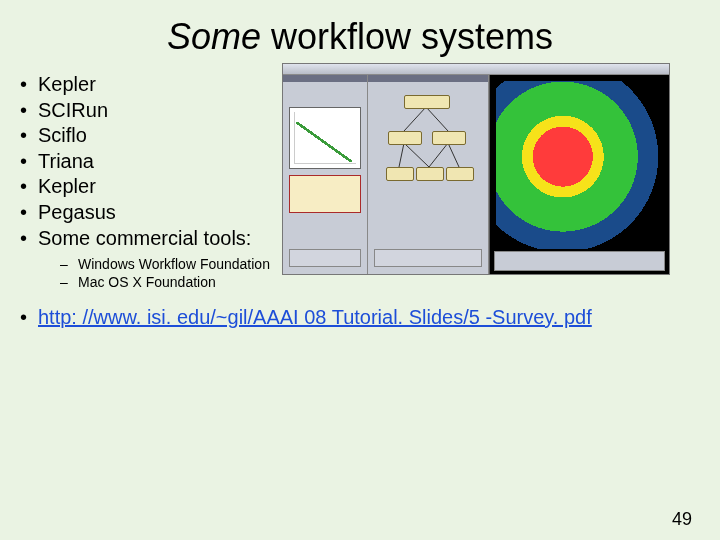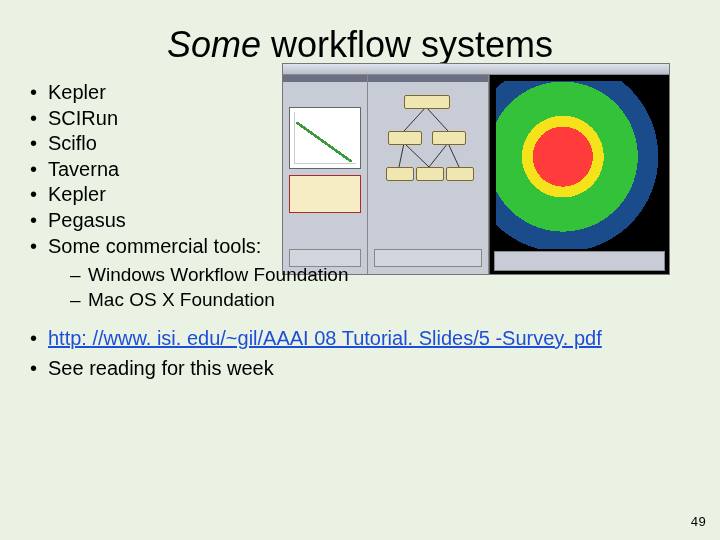--- a/index.html
+++ b/index.html
@@ -18,27 +18,27 @@
     height: 540px;
     position: relative;
     box-sizing: border-box;
   }
   .title {
     text-align: center;
     font-size: 36px;
     font-style: italic;
     font-weight: normal;
     margin: 0;
-    padding-top: 24px;
+    padding-top: 16px;
   }
   .title .normal {
     font-style: normal;
   }
   .content {
-    padding: 14px 26px 0 26px;
+    padding: 14px 26px 0 16px;
   }
   ul.primary {
     list-style: none;
     margin: 0 0 4px 0;
     padding: 0;
   }
   ul.primary > li {
     font-size: 20px;
     line-height: 1.28;
     padding-left: 22px;
@@ -50,21 +50,21 @@
     left: 4px;
     top: 0;
     font-size: 20px;
   }
   ul.sub {
     list-style: none;
     margin: 2px 0 10px 0;
     padding: 0 0 0 44px;
   }
   ul.sub > li {
-    font-size: 19px;
+    font-size: 14px;
     line-height: 1.3;
     padding-left: 18px;
     position: relative;
   }
   ul.sub > li::before {
     content: "–";
     position: absolute;
     left: 0;
     top: 0;
   }
@@ -86,23 +86,22 @@
     top: 0;
     font-size: 20px;
   }
   ul.links a {
     color: #1d4ed8;
     text-decoration: underline;
   }
   .pagenum {
     position: absolute;
     bottom: 10px;
-    right: 14px;
-    font-size: 13px;
-    font-family: Liberation Mono, monospace;
+    right: 28px;
+    font-size: 18px;
   }
   
   .figure {
     position: absolute;
     top: 63px;
     right: 50px;
     width: 386px;
     height: 210px;
     background: #b9bdc8;
     border: 1px solid #777;
@@ -260,29 +259,28 @@
         <div class="panelstrip"></div>
       </div>
     </div>
   </div>
 
   <div class="content">
     <ul class="primary">
       <li>Kepler</li>
       <li>SCIRun</li>
       <li>Sciflo</li>
-      <li>Taverna</li>
+      <li>Triana</li>
       <li>Kepler</li>
       <li>Pegasus</li>
       <li>Some commercial tools:</li>
     </ul>
     <ul class="sub">
       <li>Windows Workflow Foundation</li>
       <li>Mac OS X Foundation</li>
     </ul>
     <ul class="links">
       <li><a href="#">http: //www. isi. edu/~gil/AAAI 08 Tutorial. Slides/5 -Survey. pdf</a></li>
-      <li>See reading for this week</li>
     </ul>
   </div>
 
   <div class="pagenum">49</div>
 </div>
 
 </body></html>

